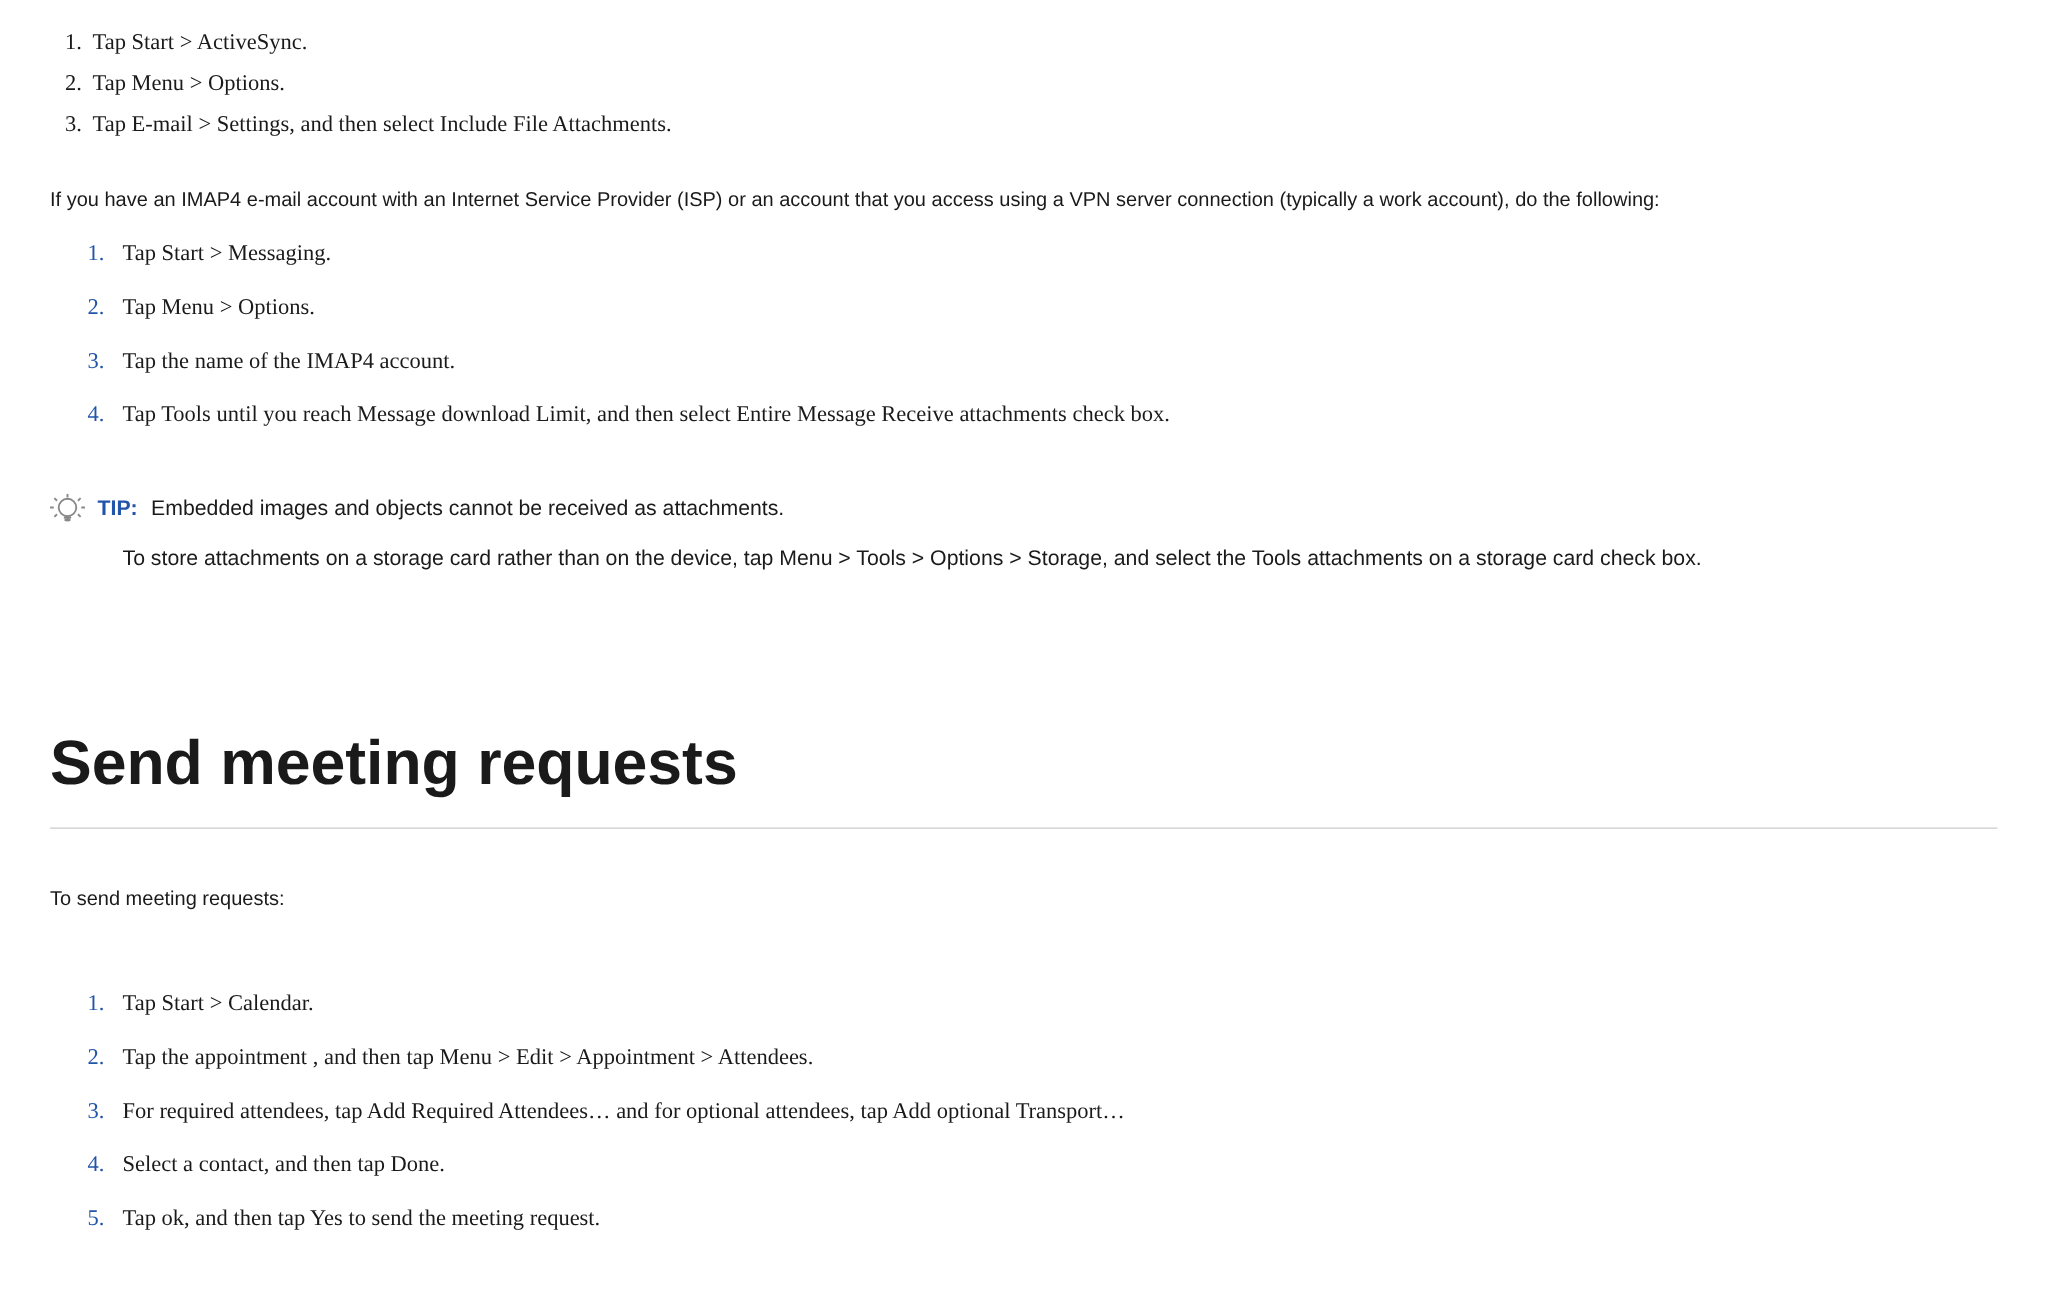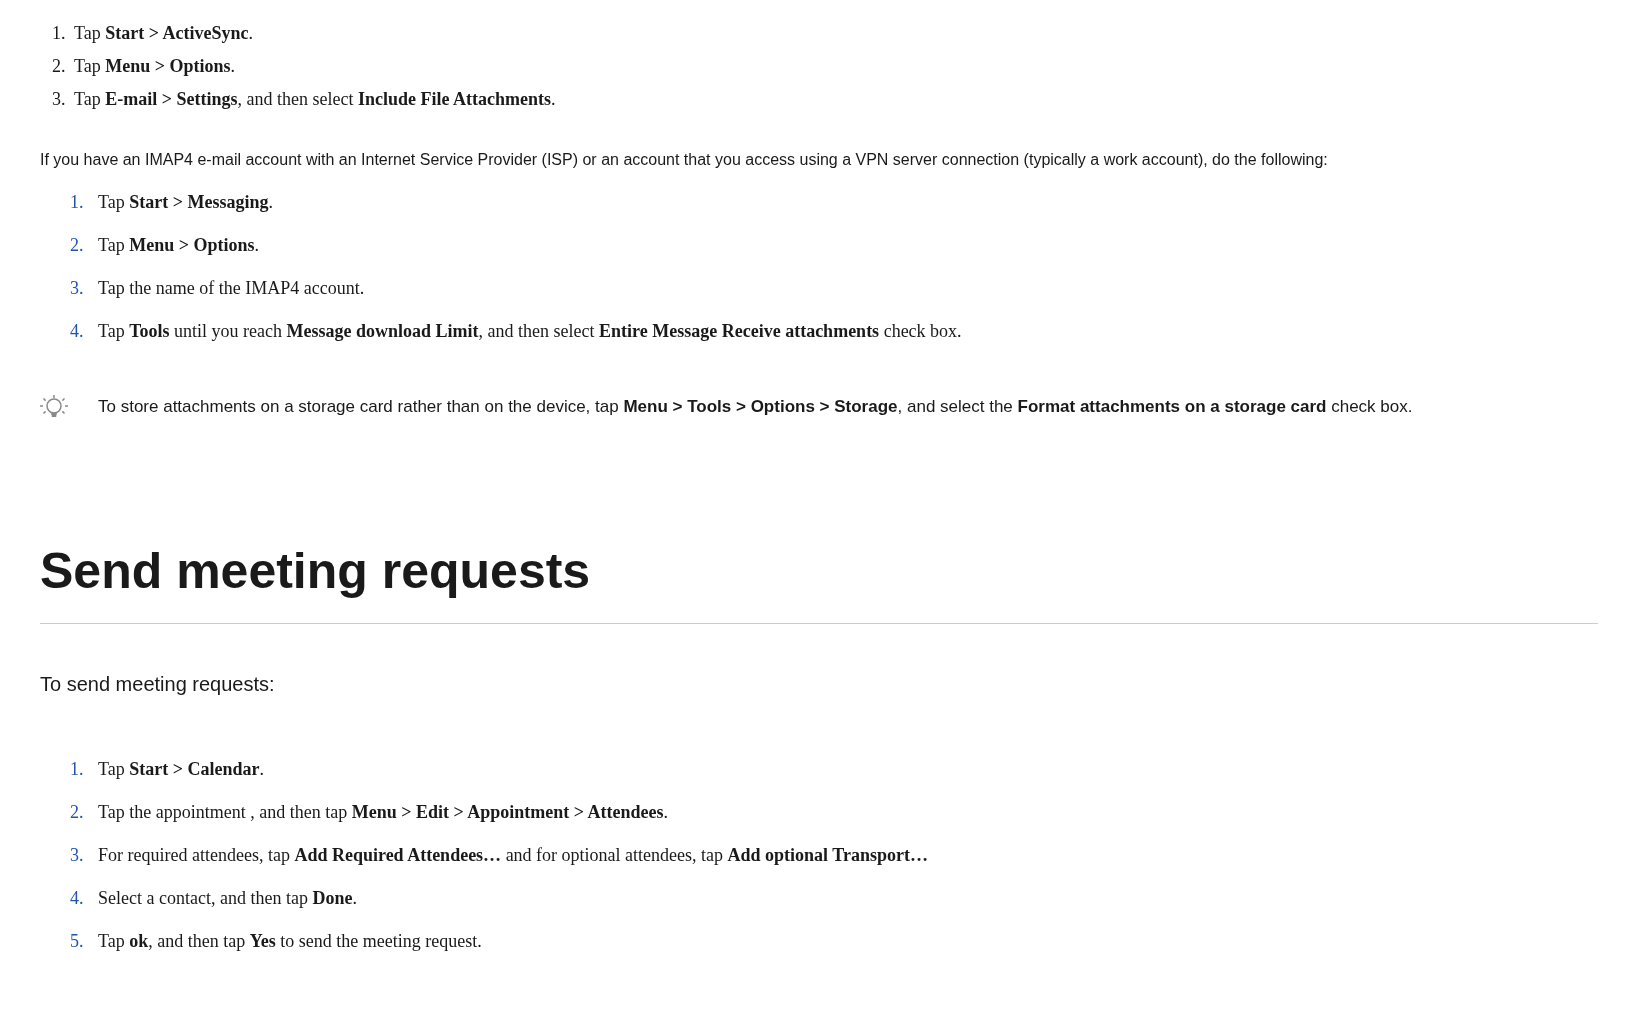--- a/index.html
+++ b/index.html
@@ -105,25 +105,25 @@
 
     .divider {
       border: none;
       border-top: 1px solid #cccccc;
       margin: 10px 0 18px 0;
     }
 
     .intro-text {
       margin-bottom: 14px;
       font-family: Arial, sans-serif;
-      font-size: 20px;
+      font-size: 16px;
     }
 
     b {
-      font-weight: bold;
+      font-weight: normal;
     }
   </style>
 </head>
 <body>
 
 
 
 
 <div>
   <ol>
@@ -177,22 +177,26 @@
       <line x1="3.5" y1="3.5" x2="5.6" y2="5.6" stroke="#888" stroke-width="1.5"></line>
       <line x1="24.5" y1="3.5" x2="22.4" y2="5.6" stroke="#888" stroke-width="1.5"></line>
       <line x1="3.5" y1="18.5" x2="5.6" y2="16.4" stroke="#888" stroke-width="1.5"></line>
       <line x1="24.5" y1="18.5" x2="22.4" y2="16.4" stroke="#888" stroke-width="1.5"></line>
 
       <rect x="11" y="18" width="6" height="2" rx="1" fill="#888"></rect>
       <rect x="11.5" y="20" width="5" height="2" rx="1" fill="#888"></rect>
     </svg>
   </div>
   <div class="tip-content">
+    <div class="tip-first-line">
+      <span class="tip-label">TIP:</span>
+      <span>Embedded images and objects cannot be received as attachments.</span>
+    </div>
     <p class="tip-paragraph">
-      To store attachments on a storage card rather than on the device, tap <b>Menu &gt; Tools &gt; Options &gt; Storage</b>, and select the <b>Format attachments on a storage card</b> check box.
+      To store attachments on a storage card rather than on the device, tap <b>Menu &gt; Tools &gt; Options &gt; Storage</b>, and select the <b>Tools attachments on a storage card</b> check box.
     </p>
   </div>
 </div>
 
 <br><br>
 
 
 <h1 class="section-heading">Send meeting requests</h1>
 
 <hr class="divider">

